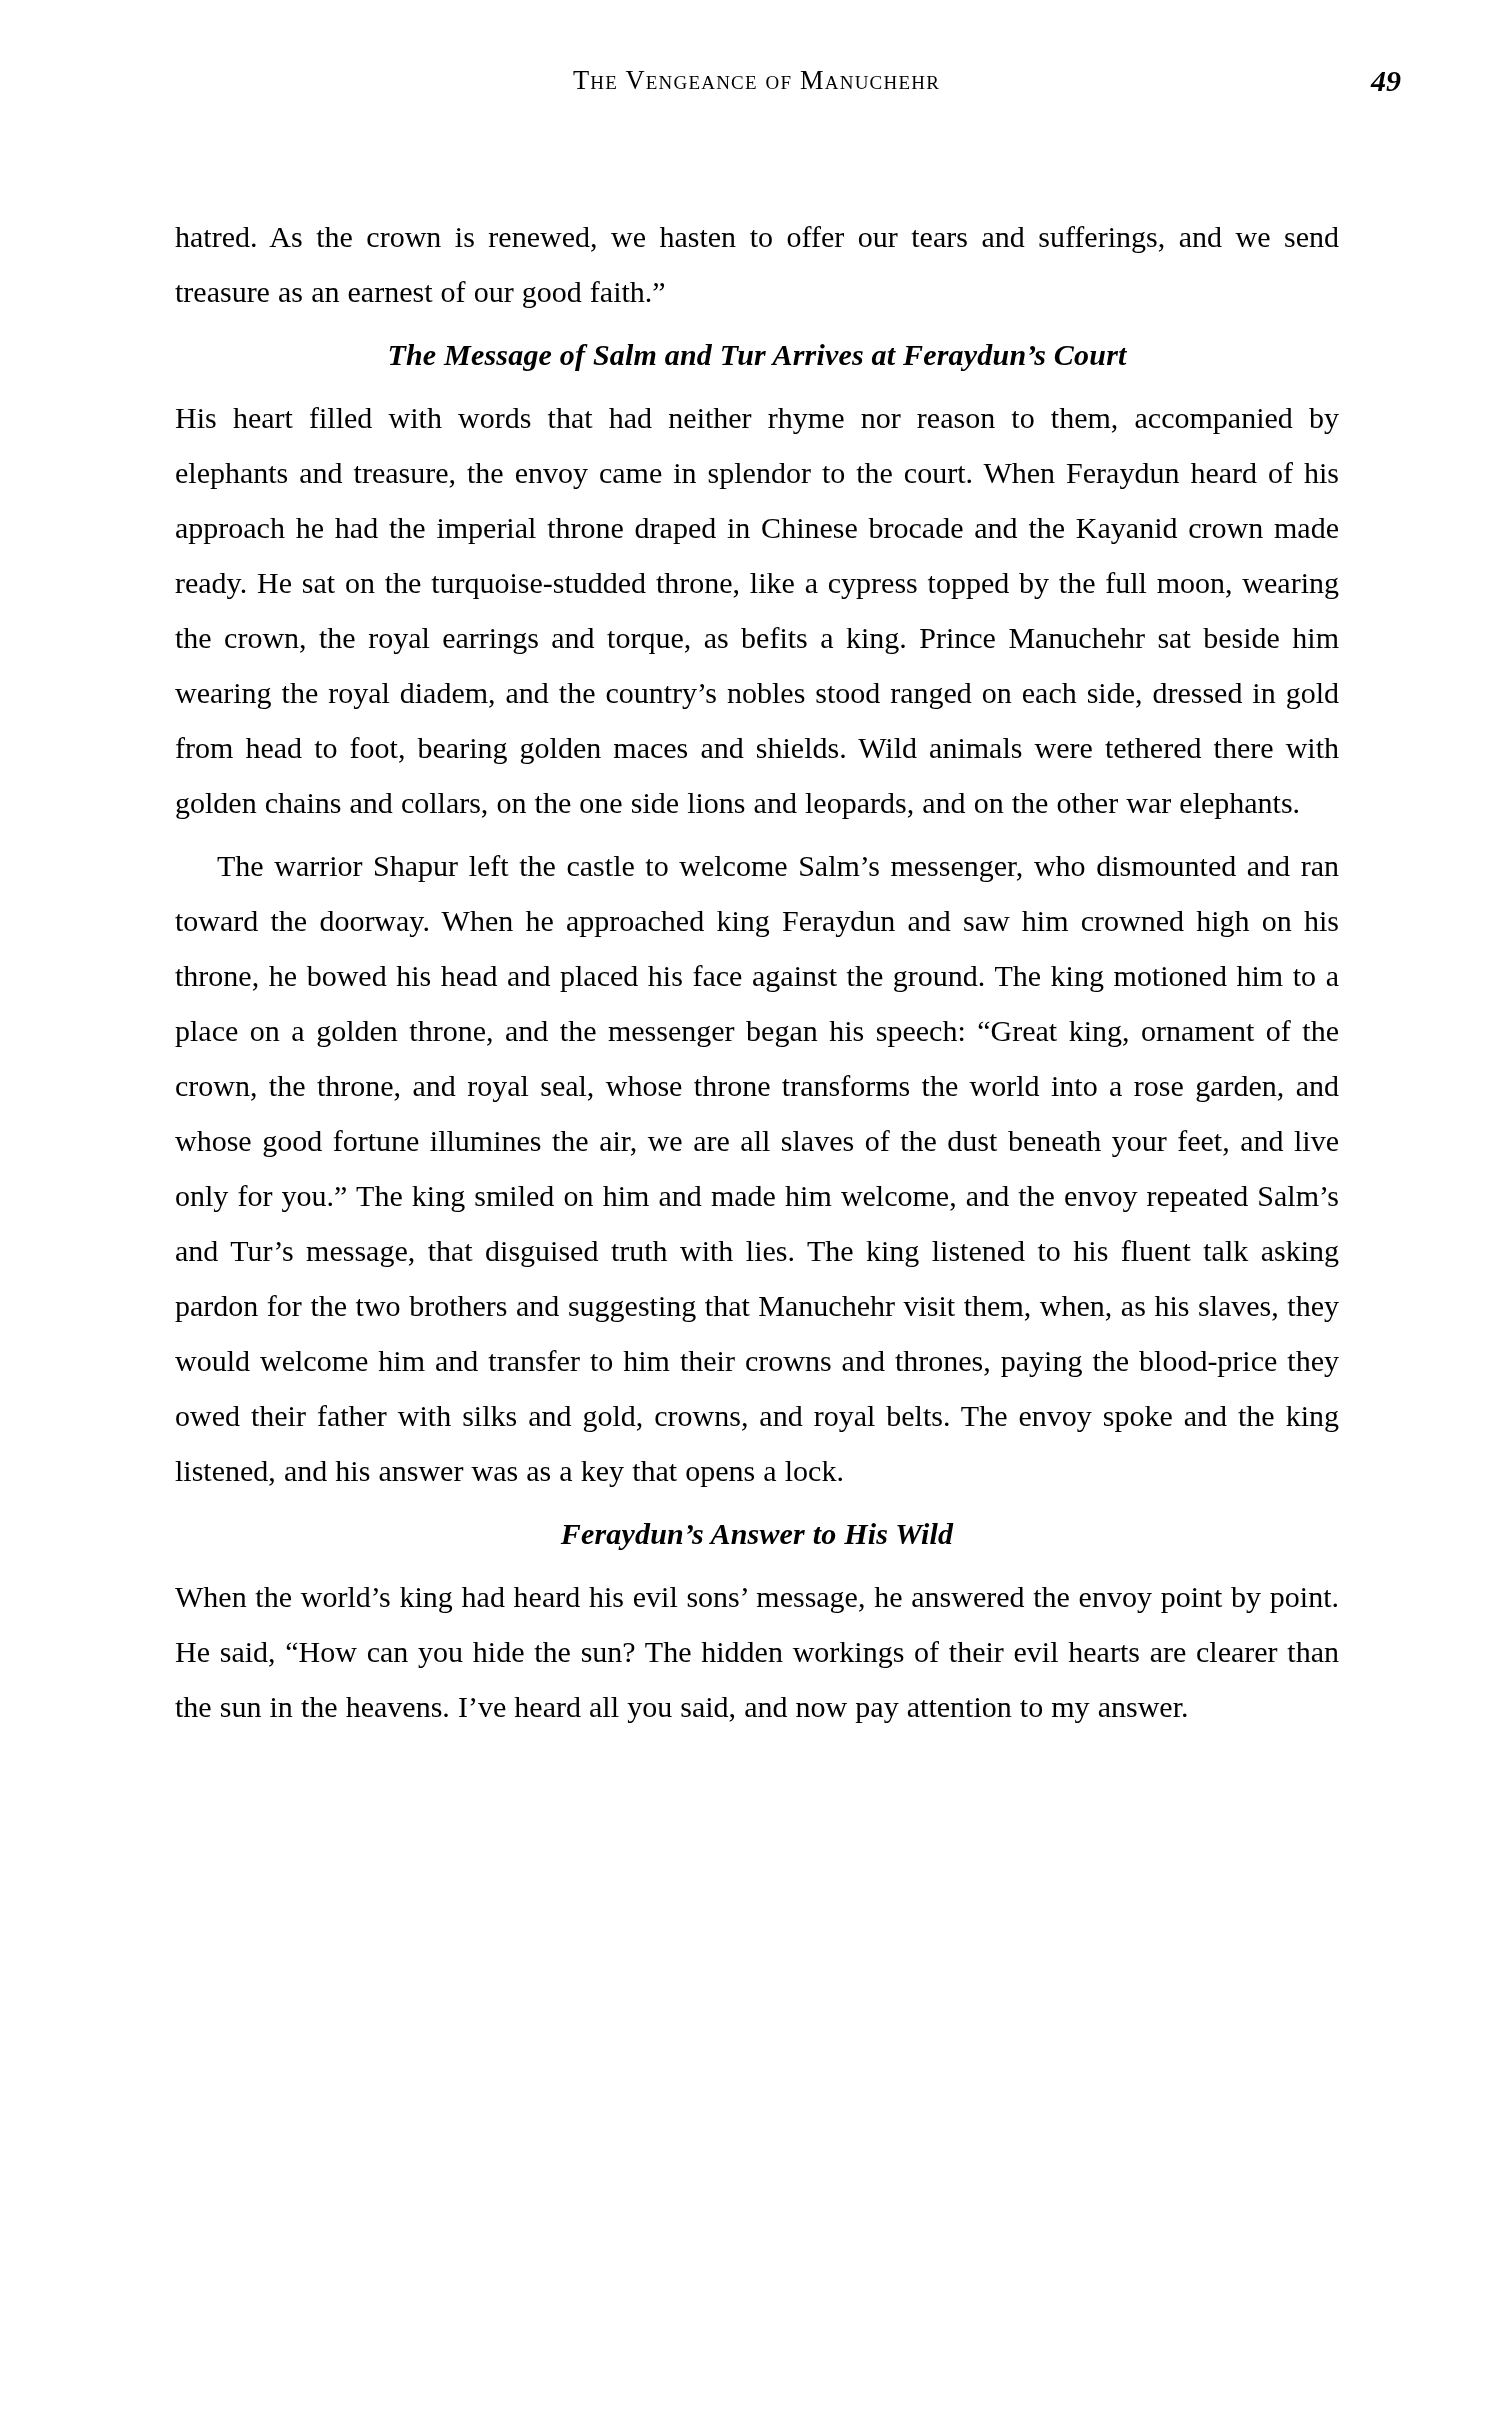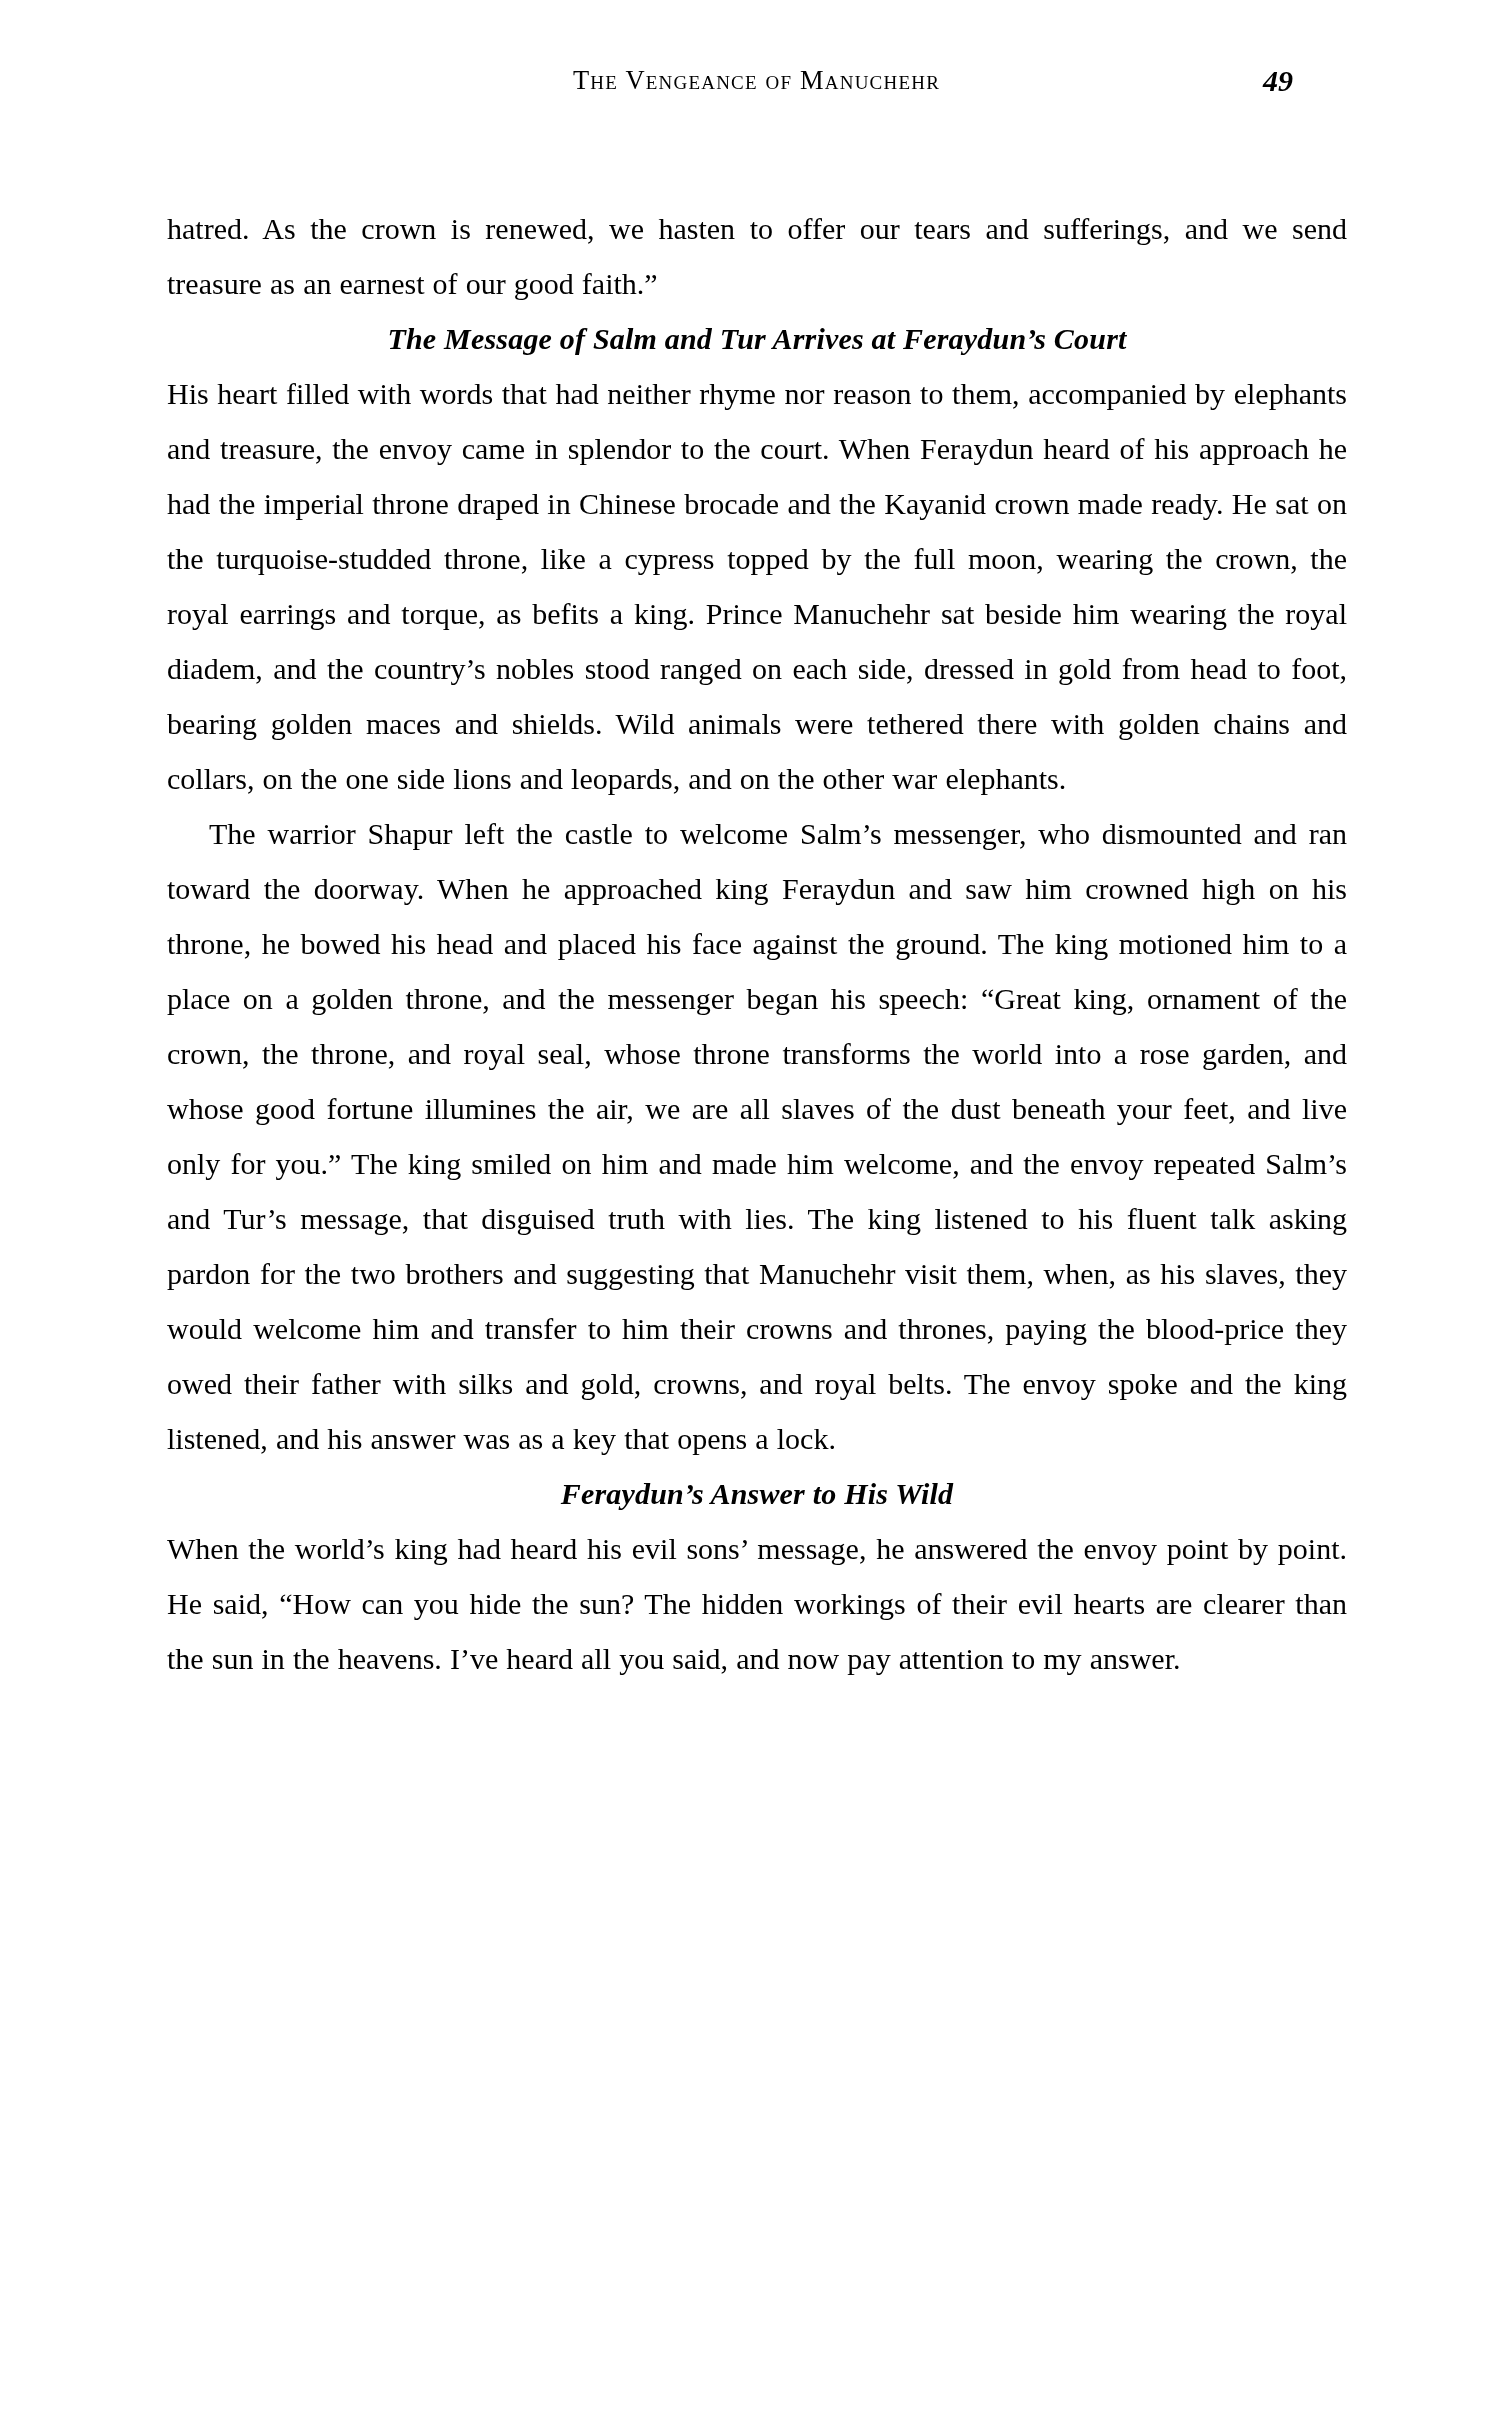--- a/index.html
+++ b/index.html
@@ -38,38 +38,38 @@
   }
   .running-head-title {
     font-size: 26.5px;
     font-variant: small-caps;
     letter-spacing: 1.2px;
     white-space: nowrap;
     line-height: 1;
   }
   .folio {
     position: absolute;
-    left: 1263px;
+    left: 1371px;
     top: 66px;
     font-size: 30px;
     font-style: italic;
     font-weight: 700;
     line-height: 1;
   }
 
   
   .textblock {
     position: absolute;
     left: 167px;
     top: 201px;
     width: 1180px;
   }
 
   p.body {
-    margin: 0;
+    margin: 8px;
     font-size: 30px;
     line-height: 55px;
     text-align: justify;
     text-justify: inter-word;
     hyphens: manual;
     word-spacing: 0.02em;
   }
   p.body.indent {
     text-indent: 42px;
   }

